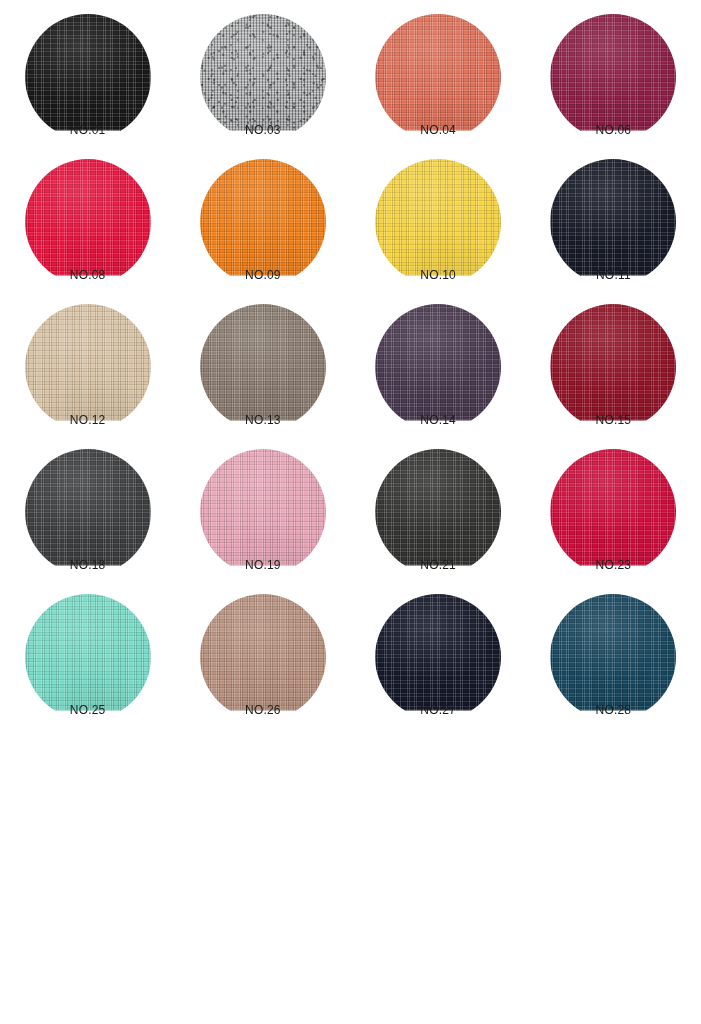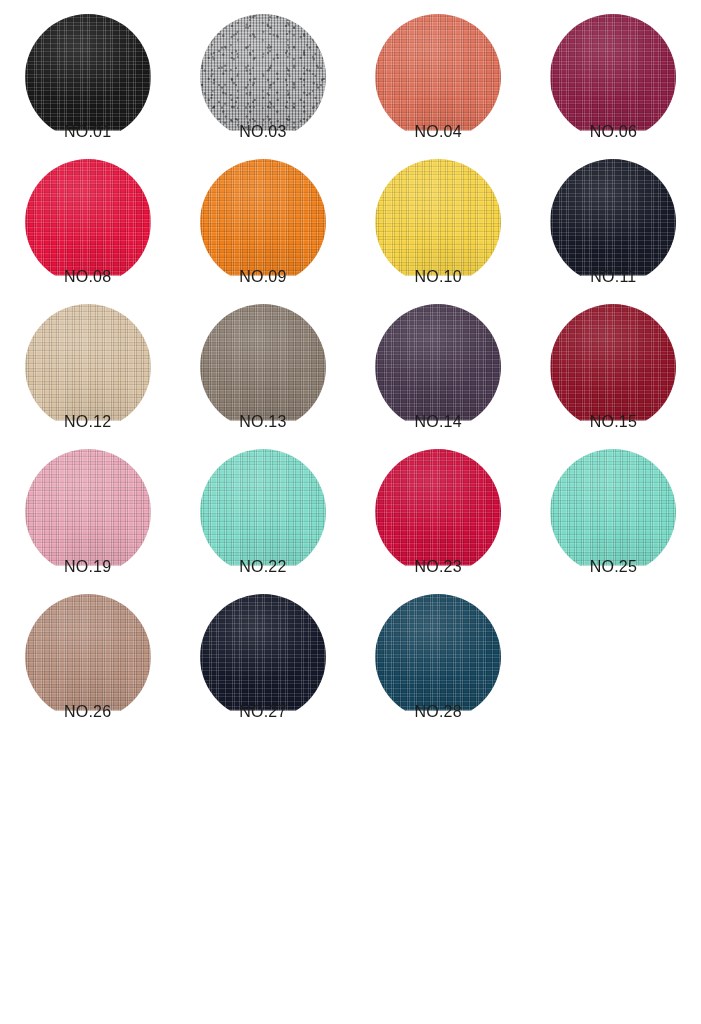--- a/index.html
+++ b/index.html
@@ -141,21 +141,21 @@
   .chip.pale {
     box-shadow: inset 0 0 0 1px rgba(0,0,0,0.055);
   }
 
   .chip-label {
     position: absolute;
     left: 50%;
     transform: translateX(-50%);
     top: 110px;
     white-space: nowrap;
-    font-size: 16px;
+    font-size: 12px;
     line-height: 1;
     letter-spacing: 0.2px;
     color: #1d1d1b;
     font-family: "Liberation Sans", "DejaVu Sans", sans-serif;
   }
 </style>
 </head>
 <body>
 
 <div id="swatch-sheet">
@@ -227,29 +227,35 @@
         <div class="chip-label">NO.14</div>
       </div>
       <div class="swatch-cell">
         <div class="chip-wrap">
           <div class="chip" style="background-color: rgb(147, 20, 41);"></div>
         </div>
         <div class="chip-label">NO.15</div>
       </div>
       <div class="swatch-cell">
         <div class="chip-wrap">
+          <div class="chip" style="background-color: rgb(62, 63, 65);"></div>
+        </div>
+        <div class="chip-label">NO.18</div>
+      </div>
+      <div class="swatch-cell">
+        <div class="chip-wrap">
           <div class="chip" style="background-color: rgb(232, 166, 184);"></div>
         </div>
         <div class="chip-label">NO.19</div>
       </div>
       <div class="swatch-cell">
         <div class="chip-wrap">
-          <div class="chip" style="background-color: rgb(125, 219, 200);"></div>
-        </div>
-        <div class="chip-label">NO.22</div>
+          <div class="chip" style="background-color: rgb(52, 53, 51);"></div>
+        </div>
+        <div class="chip-label">NO.21</div>
       </div>
       <div class="swatch-cell">
         <div class="chip-wrap">
           <div class="chip" style="background-color: rgb(208, 13, 60);"></div>
         </div>
         <div class="chip-label">NO.23</div>
       </div>
       <div class="swatch-cell">
         <div class="chip-wrap">
           <div class="chip" style="background-color: rgb(121, 219, 199);"></div>

